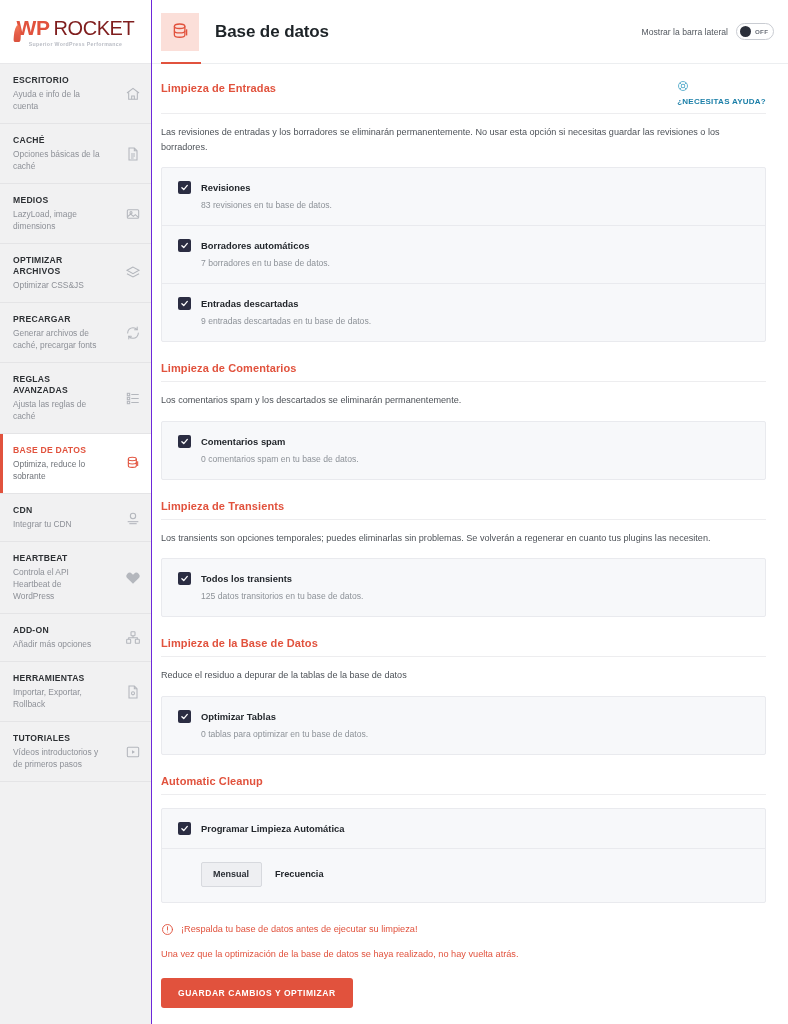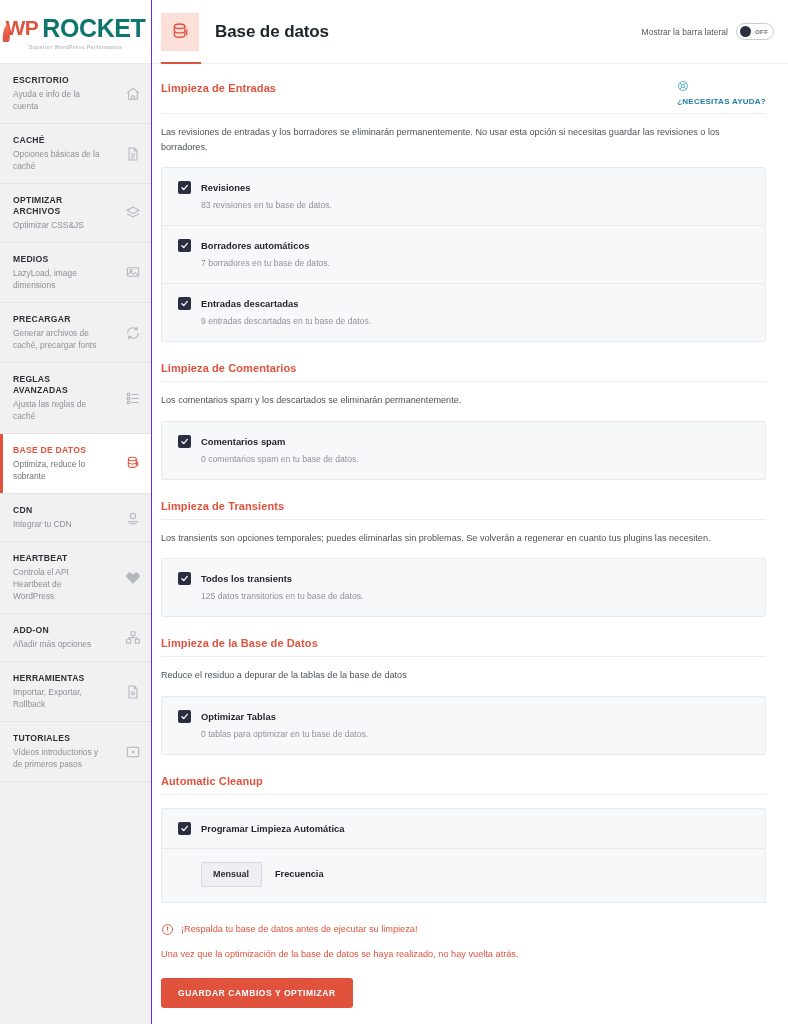--- a/index.html
+++ b/index.html
@@ -32,22 +32,22 @@
     justify-content: center;
     border-bottom: 1px solid #e8e8ea;
   }
   .logo { display: flex; flex-direction: column; align-items: center; }
   .logo-row { display: flex; align-items: center; gap: 2px; }
   .logo-wp {
     font-size: 21px; font-weight: 700; letter-spacing: -.5px;
     color: #e1523d; font-family: "Liberation Sans", sans-serif;
   }
   .logo-rocket {
-    font-size: 25px; font-weight: 700; letter-spacing: -.4px;
-    color: #0f766e; font-family: "Liberation Sans", sans-serif;
+    font-size: 20px; font-weight: 400; letter-spacing: -.4px;
+    color: #7f1d1d; font-family: "Liberation Sans", sans-serif;
   }
   .logo-tag {
     font-size: 5.2px; letter-spacing: .35px; color: #b9bcc4;
     margin-top: 1px; font-weight: 600;
   }
   .flame {
     position: relative; width: 0; height: 0;
   }
   .flame::before {
     content: ""; position: absolute; left: -37px; top: -3px;
@@ -263,41 +263,41 @@
           <svg viewBox="0 0 24 24" fill="none" stroke="currentColor" stroke-width="1.6">
               <path d="M6 3h8l4 4v14H6z"></path>
               <path d="M14 3v4h4"></path>
               <path d="M9 12h6M9 15h6M9 18h4"></path>
             </svg>
         </span>
       </div>
 
       <div class="nav-item">
         <div class="txt">
-          <div class="nav-title">OPTIMIZAR ARCHIVOS</div>
-          <div class="nav-sub">Optimizar CSS&amp;JS</div>
-        </div>
-        <span class="nav-icon">
-          <svg viewBox="0 0 24 24" fill="none" stroke="currentColor" stroke-width="1.6">
-              <path d="M12 3 3 8l9 5 9-5z"></path>
-              <path d="M3 13l9 5 9-5"></path>
-            </svg>
-        </span>
-      </div>
-
-      <div class="nav-item">
-        <div class="txt">
           <div class="nav-title">MEDIOS</div>
           <div class="nav-sub">LazyLoad, image dimensions</div>
         </div>
         <span class="nav-icon">
           <svg viewBox="0 0 24 24" fill="none" stroke="currentColor" stroke-width="1.6">
               <rect x="3.5" y="5.5" width="17" height="13" rx="1.5"></rect>
               <circle cx="9" cy="10" r="1.6"></circle>
               <path d="M4 16l4.5-4 4 3.5 3-2.5L20 17"></path>
+            </svg>
+        </span>
+      </div>
+
+      <div class="nav-item">
+        <div class="txt">
+          <div class="nav-title">OPTIMIZAR ARCHIVOS</div>
+          <div class="nav-sub">Optimizar CSS&amp;JS</div>
+        </div>
+        <span class="nav-icon">
+          <svg viewBox="0 0 24 24" fill="none" stroke="currentColor" stroke-width="1.6">
+              <path d="M12 3 3 8l9 5 9-5z"></path>
+              <path d="M3 13l9 5 9-5"></path>
             </svg>
         </span>
       </div>
 
       <div class="nav-item">
         <div class="txt">
           <div class="nav-title">PRECARGAR</div>
           <div class="nav-sub">Generar archivos de caché, precargar fonts</div>
         </div>
         <span class="nav-icon">

